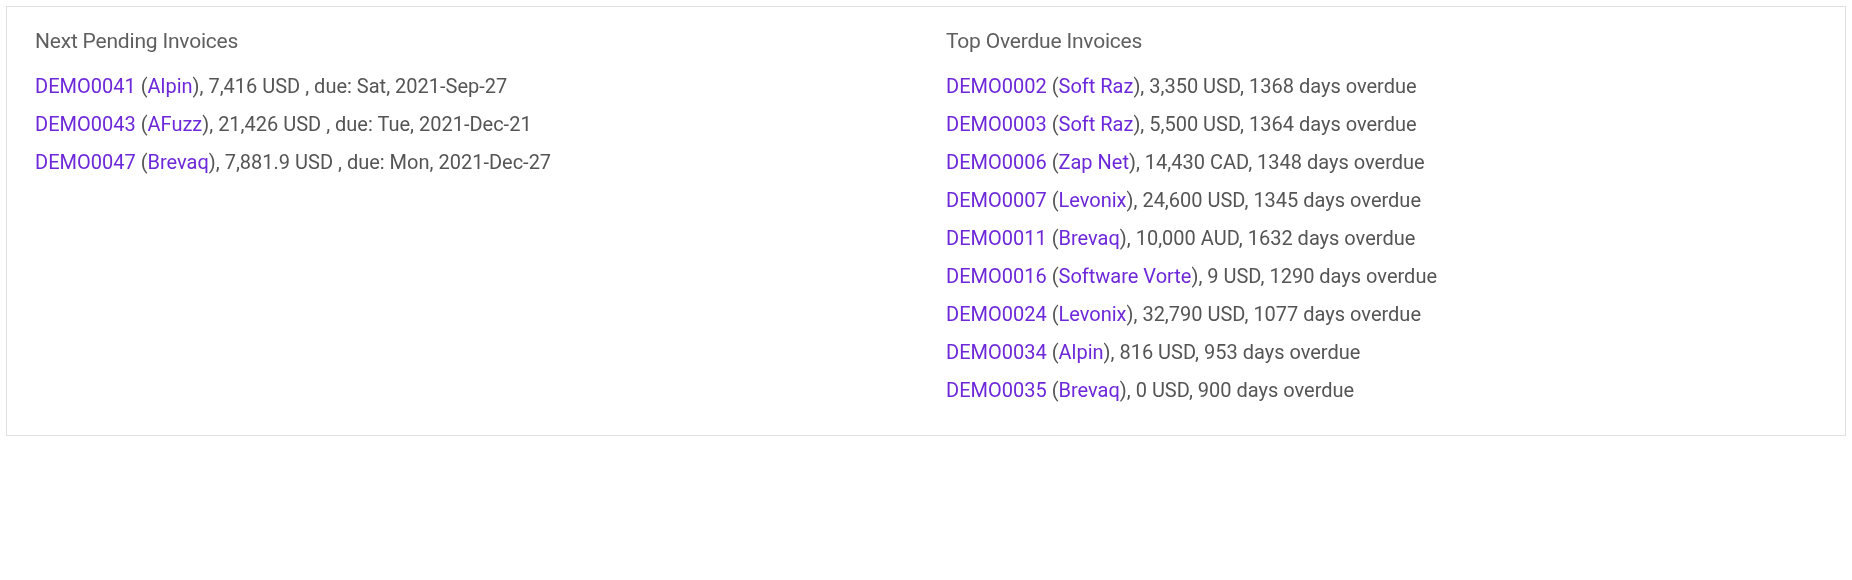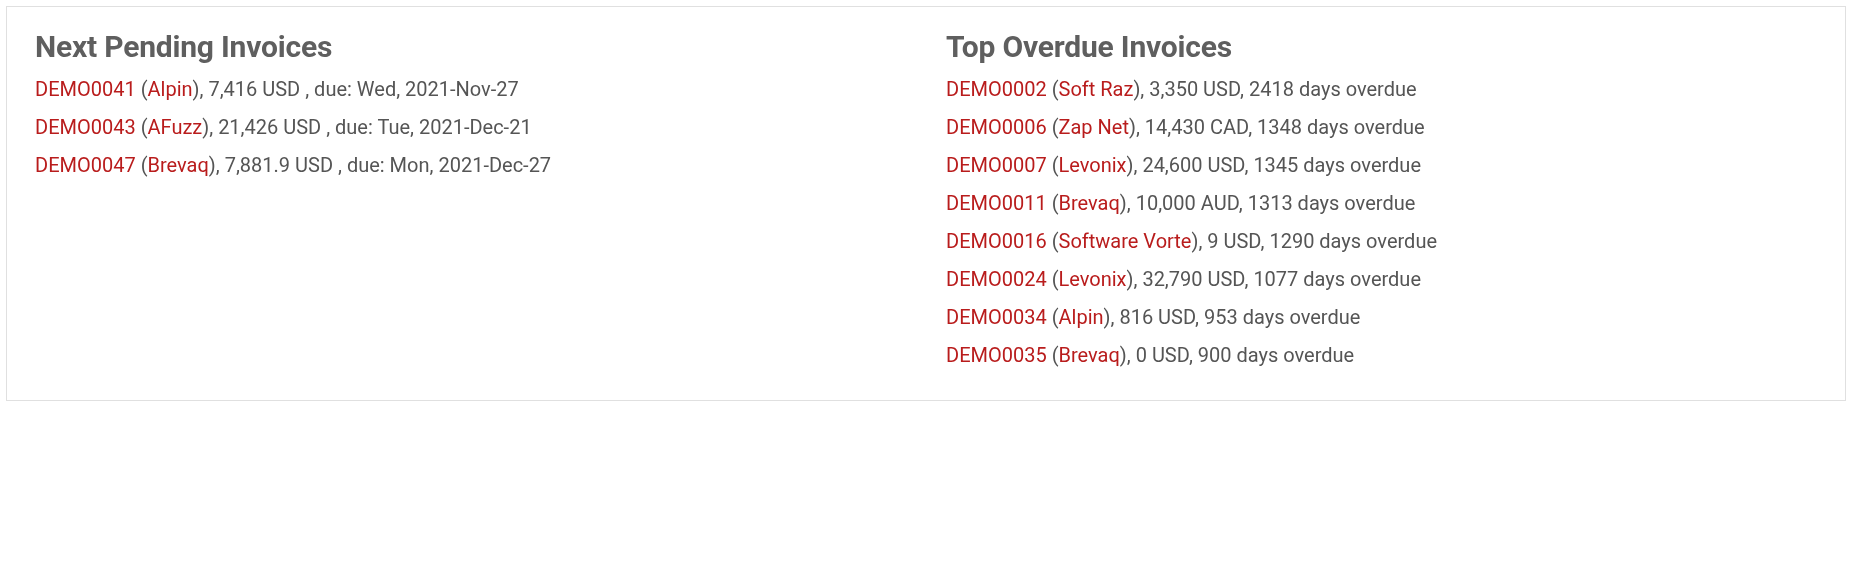--- a/index.html
+++ b/index.html
@@ -14,57 +14,58 @@
   .panel {
     border: 1px solid #e0e0e0;
     padding: 22px 28px 26px 28px;
     display: flex;
     gap: 40px;
   }
   .col {
     flex: 1 1 50%;
   }
   h2 {
-    margin: 0 0 6px 0;
-    font-size: 30px;
-    font-weight: 700;
+    margin: 0 0 14px 0;
+    font-size: 21px;
+    font-weight: 400;
     color: #5f5f5f;
     letter-spacing: -0.2px;
   }
   .row {
     line-height: 1.9;
     color: #555;
   }
   a.link {
-    color: #b91c1c;
+    color: #6d28d9;
     text-decoration: none;
     cursor: pointer;
   }
 </style>
 </head>
 <body>
 
 <div class="panel">
 
   <div class="col">
     <h2>Next Pending Invoices</h2>
     <div id="pending-list">
-        <div class="row"><a class="link" href="#">DEMO0041</a> (<a class="link" href="#">Alpin</a>), <span>7,416 USD</span> , due: <span>Wed, 2021-Nov-27</span></div>
+        <div class="row"><a class="link" href="#">DEMO0041</a> (<a class="link" href="#">Alpin</a>), <span>7,416 USD</span> , due: <span>Sat, 2021-Sep-27</span></div>
         <div class="row"><a class="link" href="#">DEMO0043</a> (<a class="link" href="#">AFuzz</a>), <span>21,426 USD</span> , due: <span>Tue, 2021-Dec-21</span></div>
         <div class="row"><a class="link" href="#">DEMO0047</a> (<a class="link" href="#">Brevaq</a>), <span>7,881.9 USD</span> , due: <span>Mon, 2021-Dec-27</span></div>
       </div>
   </div>
 
   <div class="col">
     <h2>Top Overdue Invoices</h2>
     <div id="overdue-list">
-        <div class="row"><a class="link" href="#">DEMO0002</a> (<a class="link" href="#">Soft Raz</a>), <span>3,350 USD</span>, <span>2418</span> days overdue</div>
+        <div class="row"><a class="link" href="#">DEMO0002</a> (<a class="link" href="#">Soft Raz</a>), <span>3,350 USD</span>, <span>1368</span> days overdue</div>
+        <div class="row"><a class="link" href="#">DEMO0003</a> (<a class="link" href="#">Soft Raz</a>), <span>5,500 USD</span>, <span>1364</span> days overdue</div>
         <div class="row"><a class="link" href="#">DEMO0006</a> (<a class="link" href="#">Zap Net</a>), <span>14,430 CAD</span>, <span>1348</span> days overdue</div>
         <div class="row"><a class="link" href="#">DEMO0007</a> (<a class="link" href="#">Levonix</a>), <span>24,600 USD</span>, <span>1345</span> days overdue</div>
-        <div class="row"><a class="link" href="#">DEMO0011</a> (<a class="link" href="#">Brevaq</a>), <span>10,000 AUD</span>, <span>1313</span> days overdue</div>
+        <div class="row"><a class="link" href="#">DEMO0011</a> (<a class="link" href="#">Brevaq</a>), <span>10,000 AUD</span>, <span>1632</span> days overdue</div>
         <div class="row"><a class="link" href="#">DEMO0016</a> (<a class="link" href="#">Software Vorte</a>), <span>9 USD</span>, <span>1290</span> days overdue</div>
         <div class="row"><a class="link" href="#">DEMO0024</a> (<a class="link" href="#">Levonix</a>), <span>32,790 USD</span>, <span>1077</span> days overdue</div>
         <div class="row"><a class="link" href="#">DEMO0034</a> (<a class="link" href="#">Alpin</a>), <span>816 USD</span>, <span>953</span> days overdue</div>
         <div class="row"><a class="link" href="#">DEMO0035</a> (<a class="link" href="#">Brevaq</a>), <span>0 USD</span>, <span>900</span> days overdue</div>
       </div>
   </div>
 
 </div>
 
 </body></html>

